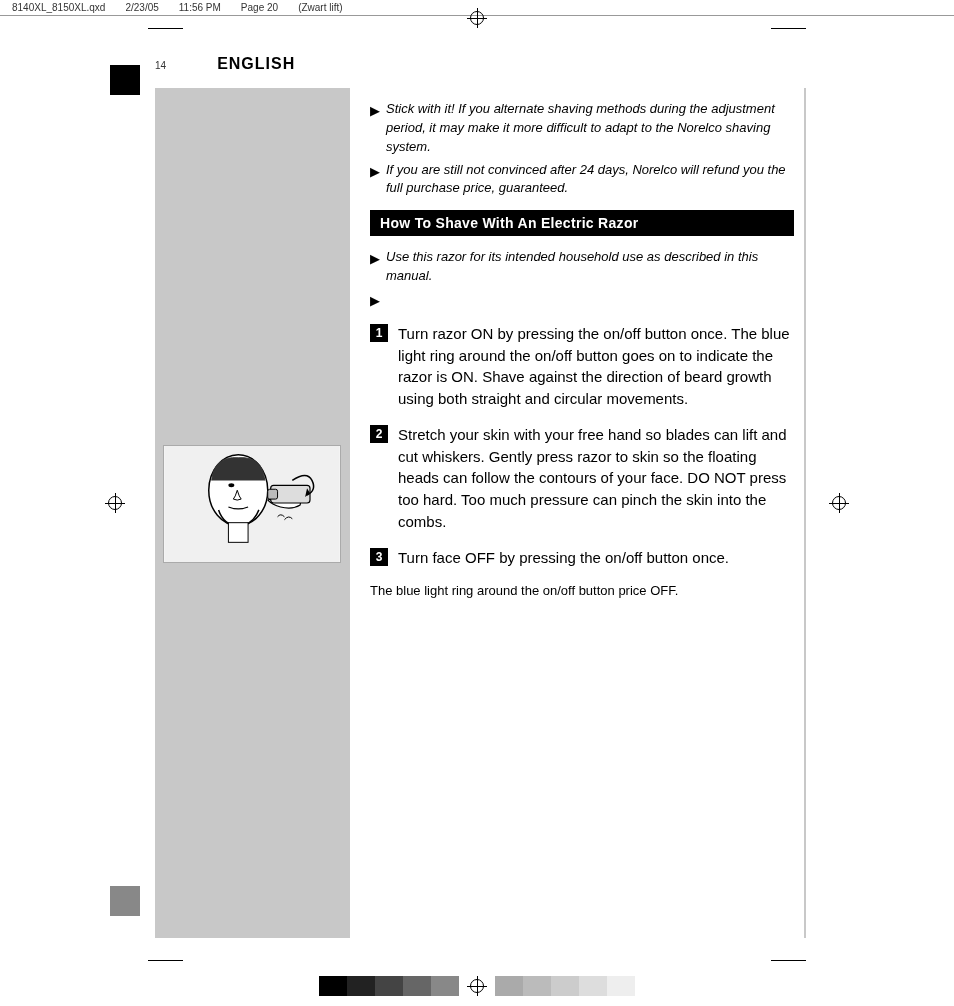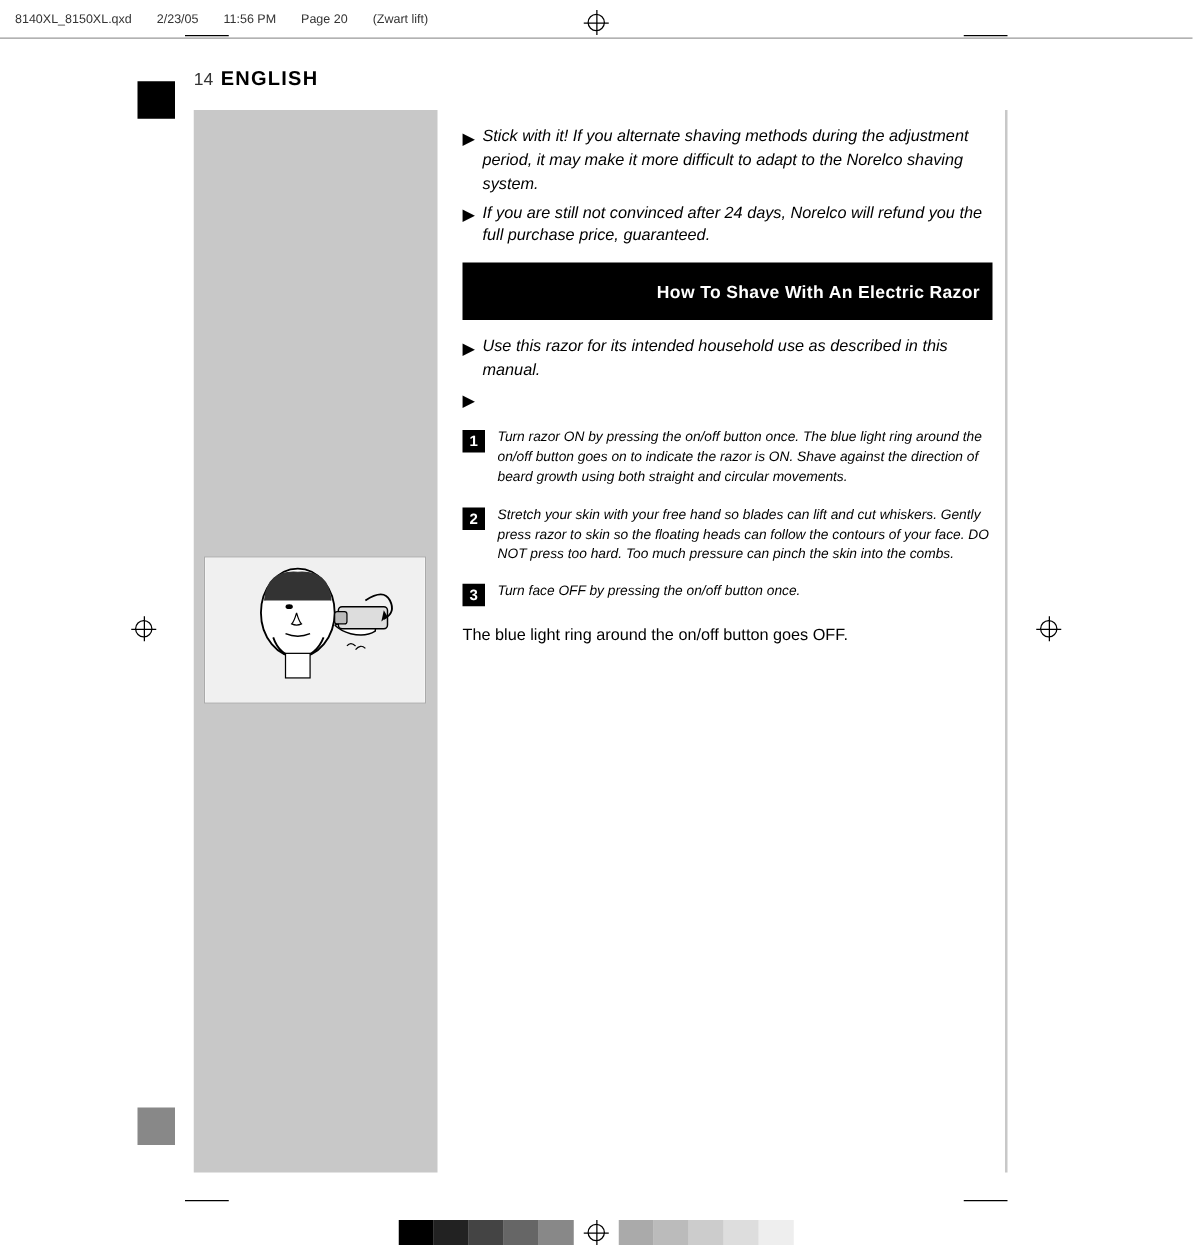--- a/index.html
+++ b/index.html
@@ -13,21 +13,21 @@
       overflow: hidden;
       position: relative;
     }
 
     
     .header-bar {
       position: absolute;
       top: 0;
       left: 0;
       right: 0;
-      height: 31px;
+      height: 16px;
       border-bottom: 1px solid #999;
       display: flex;
       align-items: center;
       padding: 4px 12px;
       font-size: 10px;
       color: #333;
     }
     .header-bar .header-text {
       flex: 1;
       display: flex;
@@ -72,27 +72,28 @@
     
     .page-title-area {
       position: absolute;
       top: 55px;
       left: 155px;
       display: flex;
       align-items: baseline;
       gap: 6px;
     }
     .page-number {
-      font-size: 14px;
+      font-size: 10px;
       color: #333;
     }
     .page-title {
       font-size: 16px;
       font-weight: 900;
       letter-spacing: 1px;
+      margin-left: 45px;
     }
 
     
     .gray-sidebar {
       position: absolute;
       top: 88px;
       left: 155px;
       width: 195px;
       bottom: 68px;
       background: #c8c8c8;
@@ -178,24 +179,23 @@
       line-height: 1.45;
       font-style: italic;
     }
 
     
     .section-header {
       background: #000;
       color: #fff;
       font-weight: 700;
       font-size: 14px;
-      padding: 15px 10px;
+      padding: 5px 10px;
       margin-bottom: 12px;
       letter-spacing: 0.3px;
-      text-align: right;
     }
 
     
     .step-item {
       display: flex;
       align-items: flex-start;
       margin-bottom: 14px;
     }
 
     .step-number {
@@ -207,24 +207,23 @@
       height: 18px;
       display: flex;
       align-items: center;
       justify-content: center;
       flex-shrink: 0;
       margin-right: 10px;
       margin-top: 1px;
     }
 
     .step-text {
-      font-size: 11px;
+      font-size: 15px;
       line-height: 1.45;
       flex: 1;
-      font-style: italic;
     }
 
     .final-note {
       font-size: 13px;
       line-height: 1.45;
       margin-top: 2px;
     }
 
     
     .reg-line-top-right {
@@ -390,21 +389,21 @@
   <div class="step-item">
     <div class="step-number">2</div>
     <span class="step-text">Stretch your skin with your free hand so blades can lift and cut whiskers. Gently press razor to skin so the floating heads can follow the contours of your face. DO NOT press too hard. Too much pressure can pinch the skin into the combs.</span>
   </div>
 
   <div class="step-item">
     <div class="step-number">3</div>
     <span class="step-text">Turn face OFF by pressing the on/off button once.</span>
   </div>
 
-  <div class="final-note">The blue light ring around the on/off button goes OFF.</div>
+  <div class="final-note">The blue light ring around the on/off button price OFF.</div>
 
 </div>
 
 <div class="reg-line-bottom-right"></div>
 <div class="reg-line-bottom-left"></div>
 
 <div style="position:absolute; bottom: 10px; left: 50%; transform: translateX(-50%); display: flex; align-items: center;">
   <div class="color-swatch" style="background:#000000;"></div>
   <div class="color-swatch" style="background:#222222;"></div>
   <div class="color-swatch" style="background:#444444;"></div>

